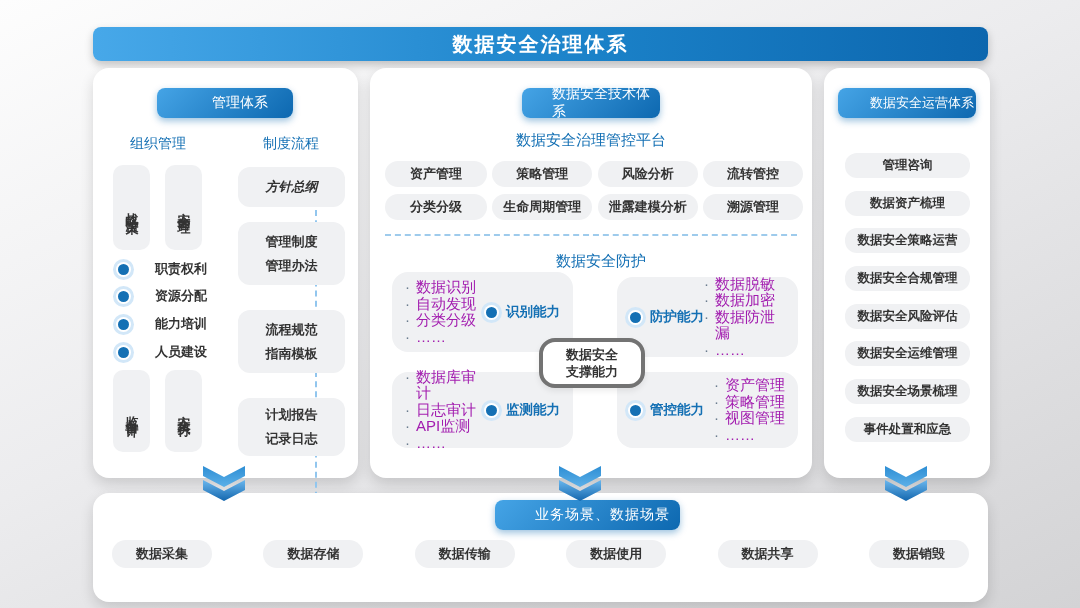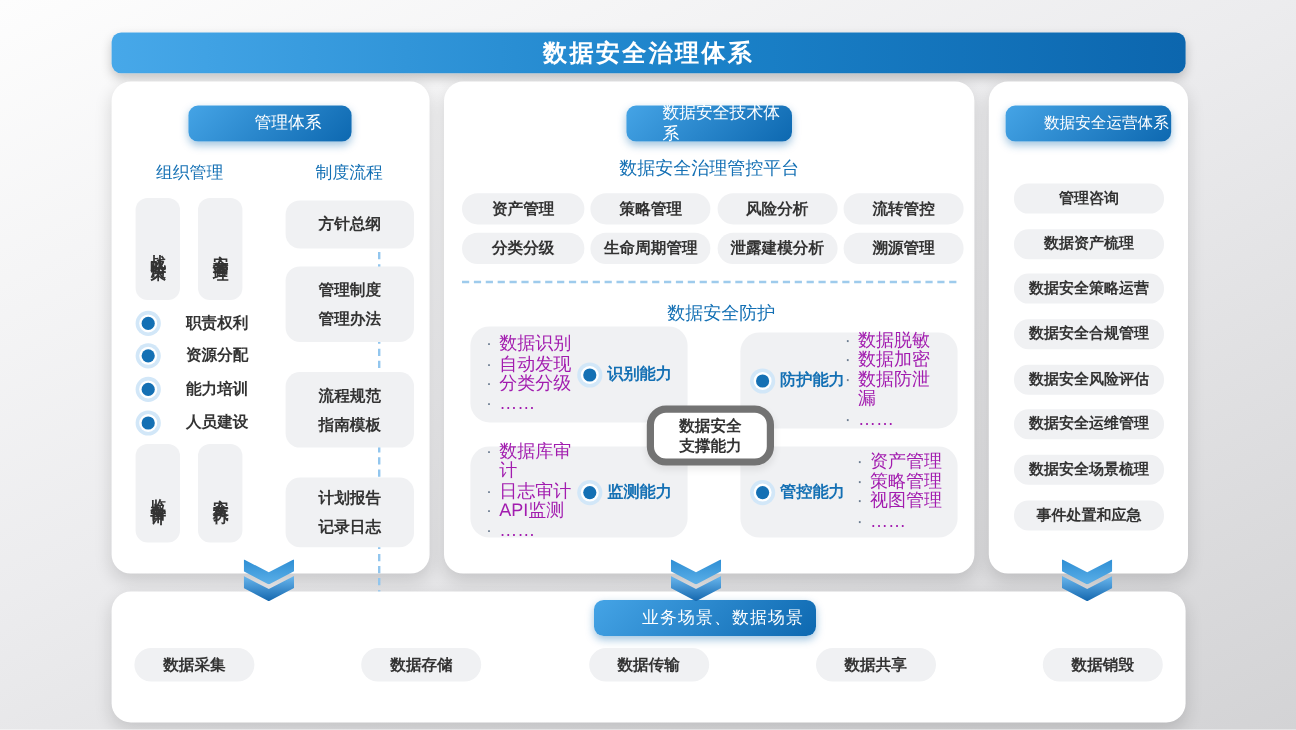--- a/index.html
+++ b/index.html
@@ -80,21 +80,21 @@
   .cap-list li {
     font-size:15px; font-weight:normal; color:#a21caf; line-height:16.5px; padding-left:11px; position:relative;
   }
   .cap-list li::before { content:"·"; position:absolute; left:0; color:#6b7c8f; }
   .cap-label { display:flex; align-items:center; gap:9px; }
   .cap-label .radio-dot { margin-left:0; }
   .cap-label b { color:#1470b4; font-size:13.5px; white-space:nowrap; }
 
   .support-pill {
     position:absolute; left:169px; top:270px; width:106px; height:50px;
-    background:#fff; border:6px solid #737373; border-radius:16px; z-index:3;
+    background:#fff; border:4px solid #737373; border-radius:16px; z-index:3;
     display:flex; flex-direction:column; align-items:center; justify-content:center;
     font-size:13px; font-weight:bold; color:#333; line-height:17px;
     box-shadow: 0 3px 6px rgba(0,0,0,.08);
   }
 
   
   .op-item { position:absolute; left:21px; width:125px; height:25px; border-radius:12px; font-size:12.5px; }
 
   
   .scene-btn { left:402px; top:7px; width:185px; font-size:14px; letter-spacing:1px; }
@@ -146,21 +146,21 @@
       <span>能力培训</span>
     </div>
     <div class="bullet-row" style="left:20px; top:275px;">
       <span class="radio-dot"></span>
       <span>人员建设</span>
     </div>
 
     <div class="vbox" style="left:20px; top:302px; height:82px;">监督审计</div>
     <div class="vbox" style="left:72px; top:302px; height:82px;">安全执行</div>
 
-    <div class="gray-box proc-box" style="top:99px; height:40px;">
+    <div class="gray-box proc-box" style="top:99px; height:40px;font-style:italic;">
       <span>方针总纲</span>
     </div>
     <div class="gray-box proc-box" style="top:242px; height:63px;">
       <span>流程规范</span>
       <span>指南模板</span>
     </div>
     <div class="gray-box proc-box" style="top:154px; height:63px;">
       <span>管理制度</span>
       <span>管理办法</span>
     </div>
@@ -275,18 +275,19 @@
     <div class="c c1"></div>
       <div class="c c2"></div>
   </div>
 
   <div class="panel panel-bottom">
     <div class="hdr-btn scene-btn">业务场景、数据场景</div>
     <div class="scene-row">
       <div class="gray-box">数据采集</div>
       <div class="gray-box">数据存储</div>
       <div class="gray-box">数据传输</div>
+      <div class="gray-box">数据使用</div>
       <div class="gray-box">数据共享</div>
       <div class="gray-box">数据销毁</div>
     </div>
   </div>
 
 </div>
 
 </body></html>

